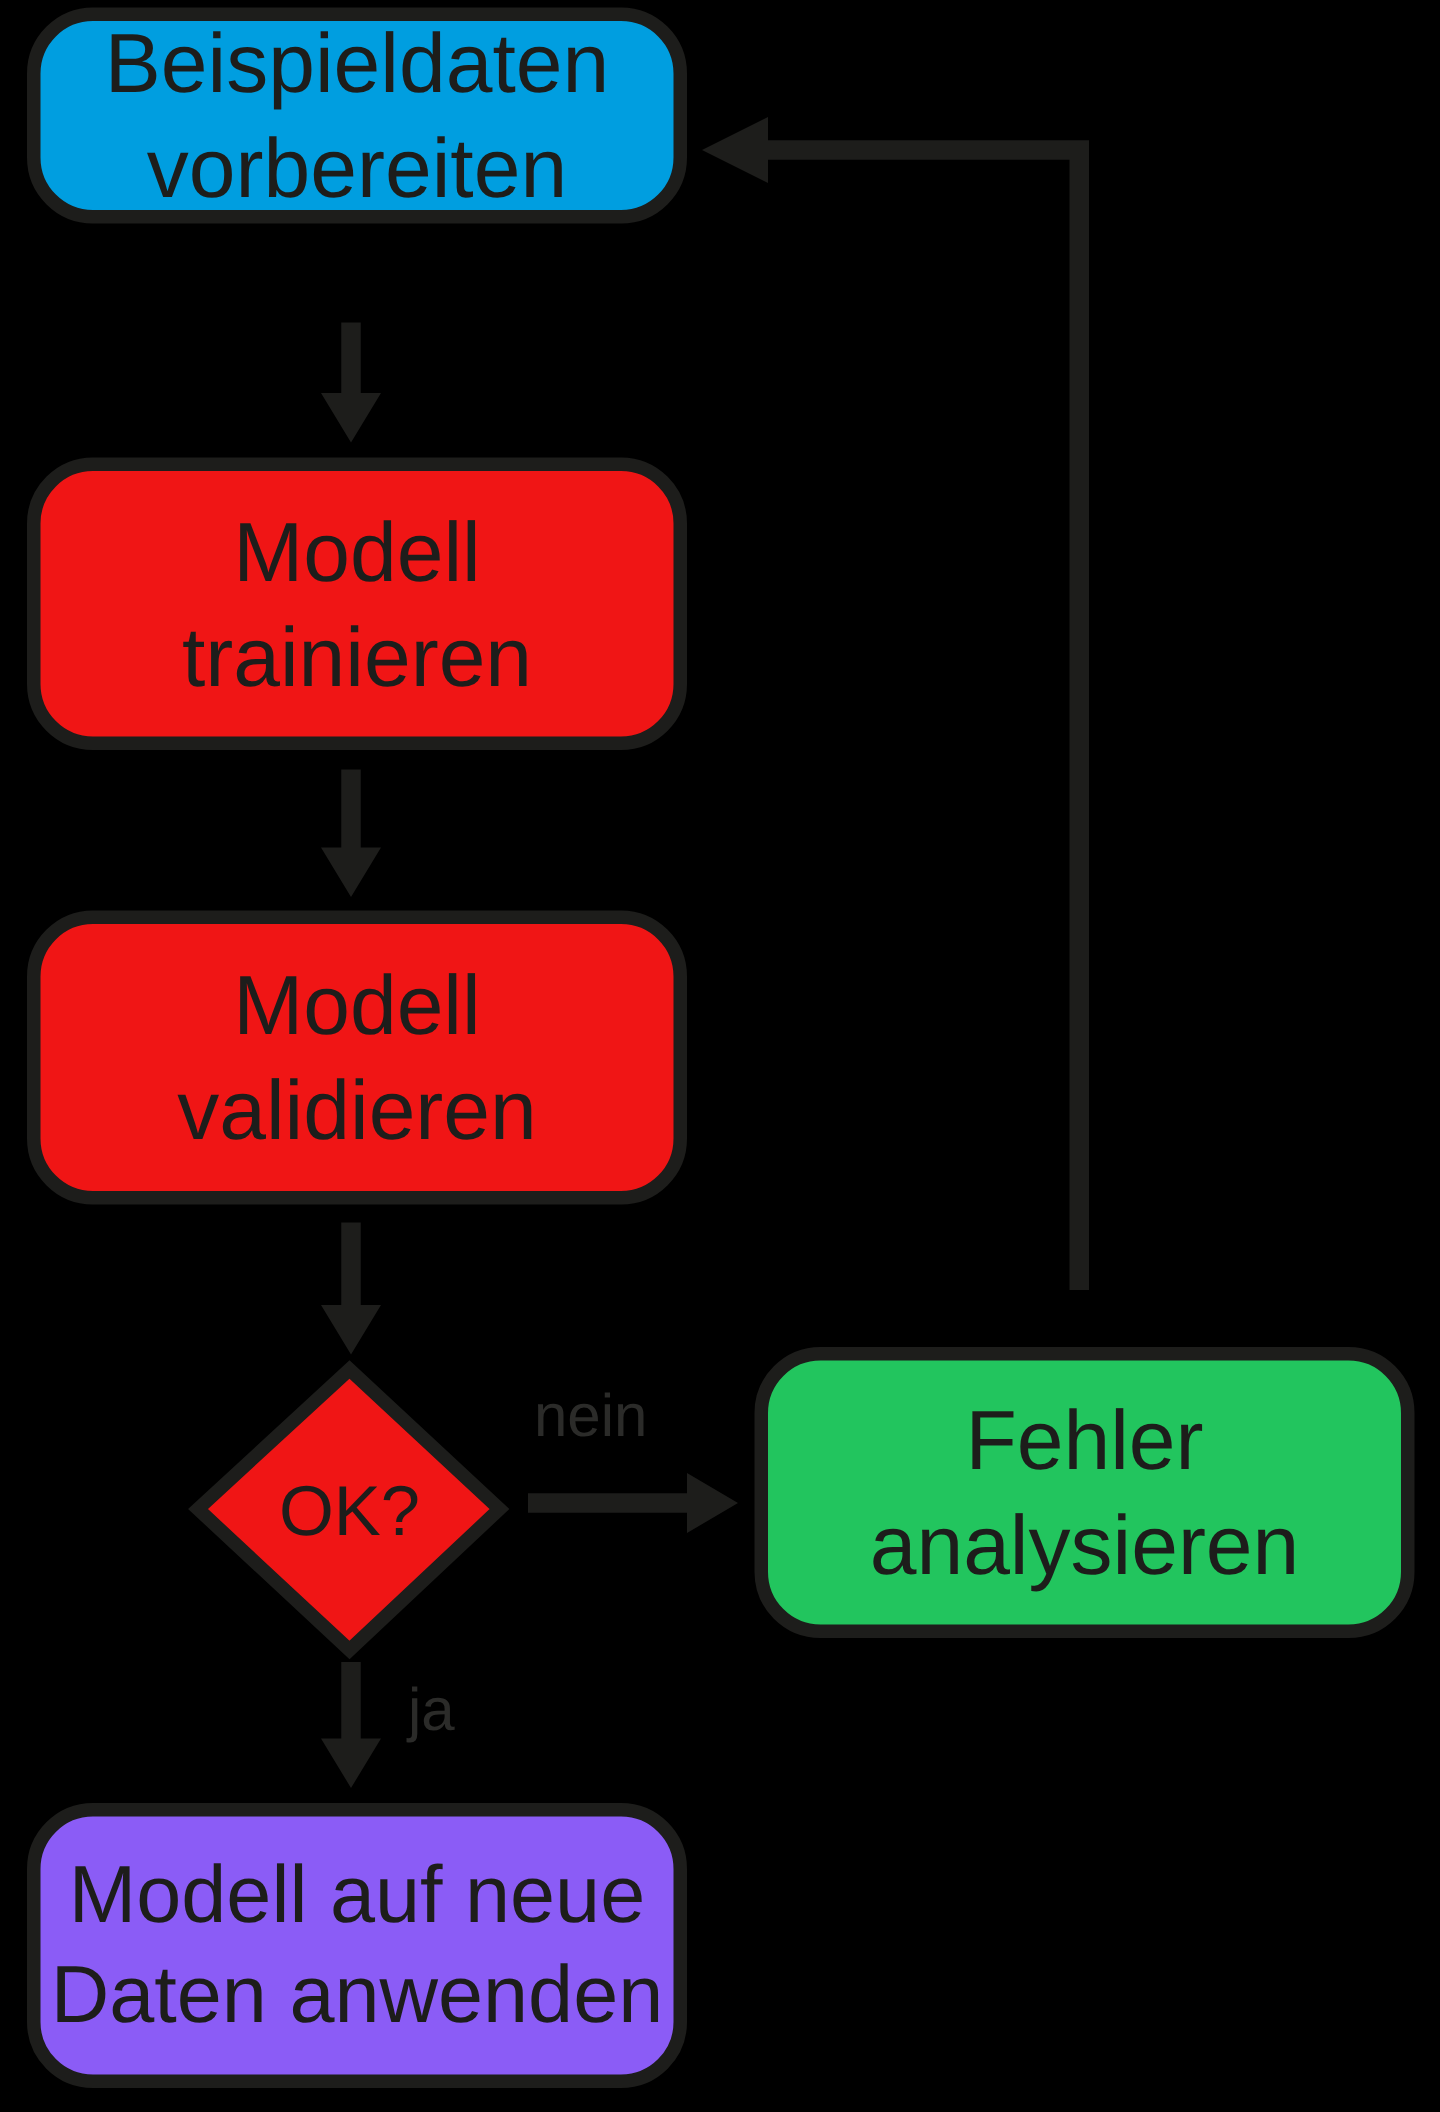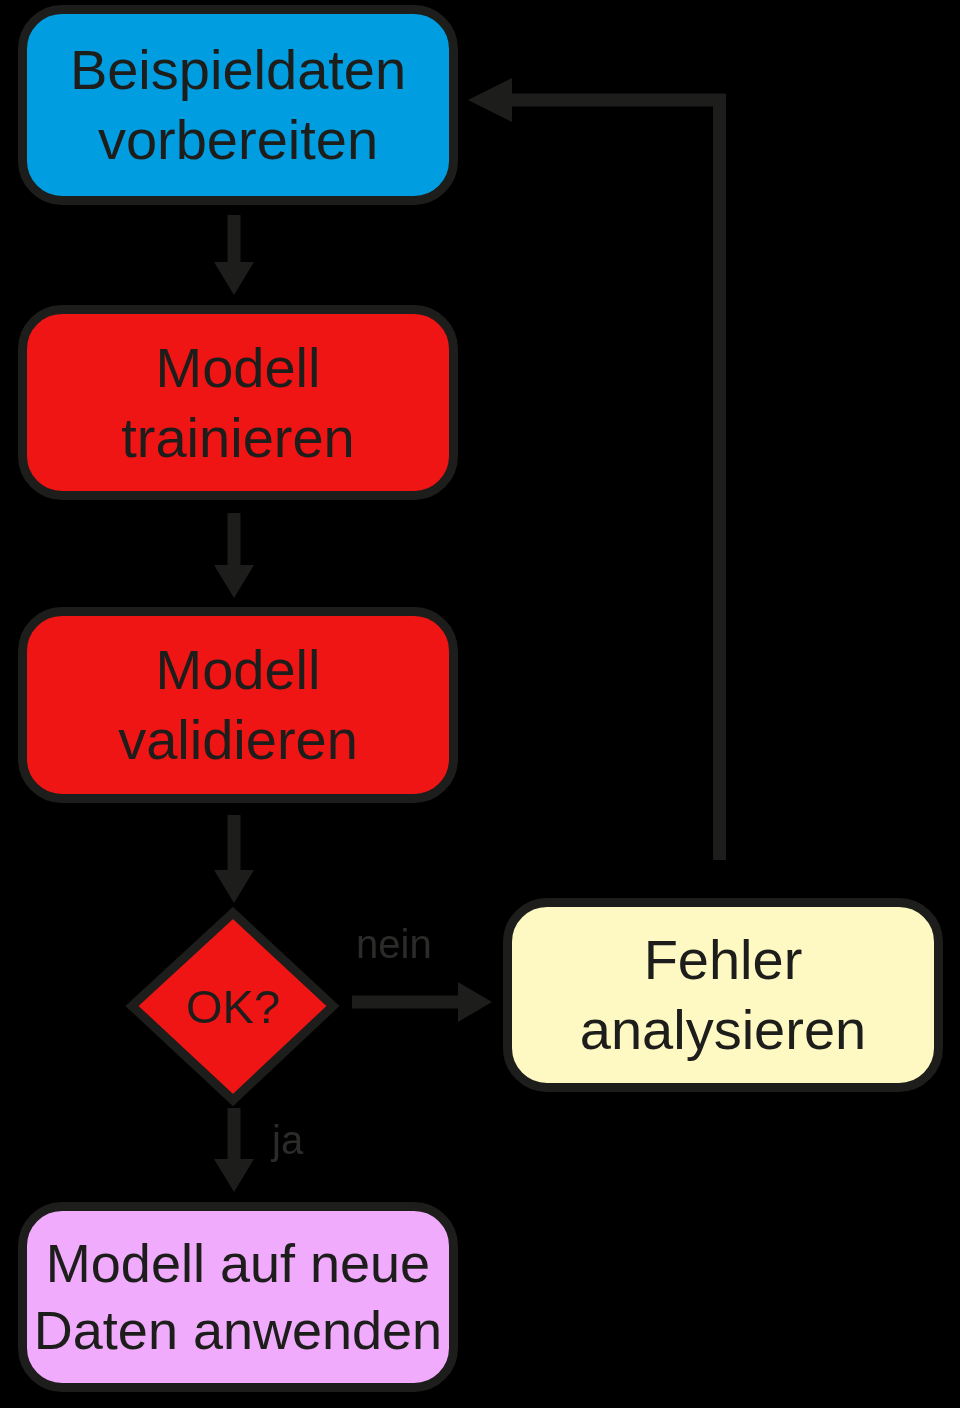--- a/index.html
+++ b/index.html
@@ -9,21 +9,21 @@
   }
   .edges{position:absolute;left:0;top:0;}
   .node{
     position:absolute;box-sizing:border-box;
     border:9px solid #1d1d1b;border-radius:44px;
     display:flex;align-items:center;justify-content:center;
     text-align:center;color:#1d1d1b;
     font-size:56px;line-height:1.25;font-weight:400;
   }
   .node .lbl{white-space:pre-line;}
-  #node-prepare {left:18px; top:5px;    width:440px;height:200px;background:#009ee0;}
+  #node-prepare {left:18px; top:5px;    width:440px;height:144px;background:#009ee0;}
   #node-train   {left:18px; top:305px;  width:440px;height:195px;background:#f01515;}
   #node-validate{left:18px; top:607px;  width:440px;height:196px;background:#f01515;}
   #node-analyze {left:503px;top:898px;  width:440px;height:194px;background:#f01515;}
   #node-apply   {left:18px; top:1202px; width:440px;height:190px;background:#f01515;font-size:54px;}
   .decision-text{
     position:absolute;left:132px;top:913px;width:202px;height:187px;
     display:flex;align-items:center;justify-content:center;
     color:#1d1d1b;font-size:47px;
   }
   .edge-label{
@@ -66,26 +66,26 @@
 trainieren</span>
   </div>
 
   <div class="node" id="node-validate" style="background-color: rgb(240, 21, 21);">
     <span class="lbl">Modell
 validieren</span>
   </div>
 
   <div class="decision-text">OK?</div>
 
-  <div class="node" id="node-analyze" style="background-color: #fef9c3;">
+  <div class="node" id="node-analyze" style="background-color: #22c55e;">
     <span class="lbl">Fehler
 analysieren</span>
   </div>
 
-  <div class="node" id="node-apply" style="background-color: #f0abfc;">
+  <div class="node" id="node-apply" style="background-color: #8b5cf6;">
     <span class="lbl">Modell auf neue
 Daten anwenden</span>
   </div>
 
   <div class="edge-label" id="label-nein">nein</div>
 
   <div class="edge-label" id="label-ja">ja</div>
 
 </div>
 

